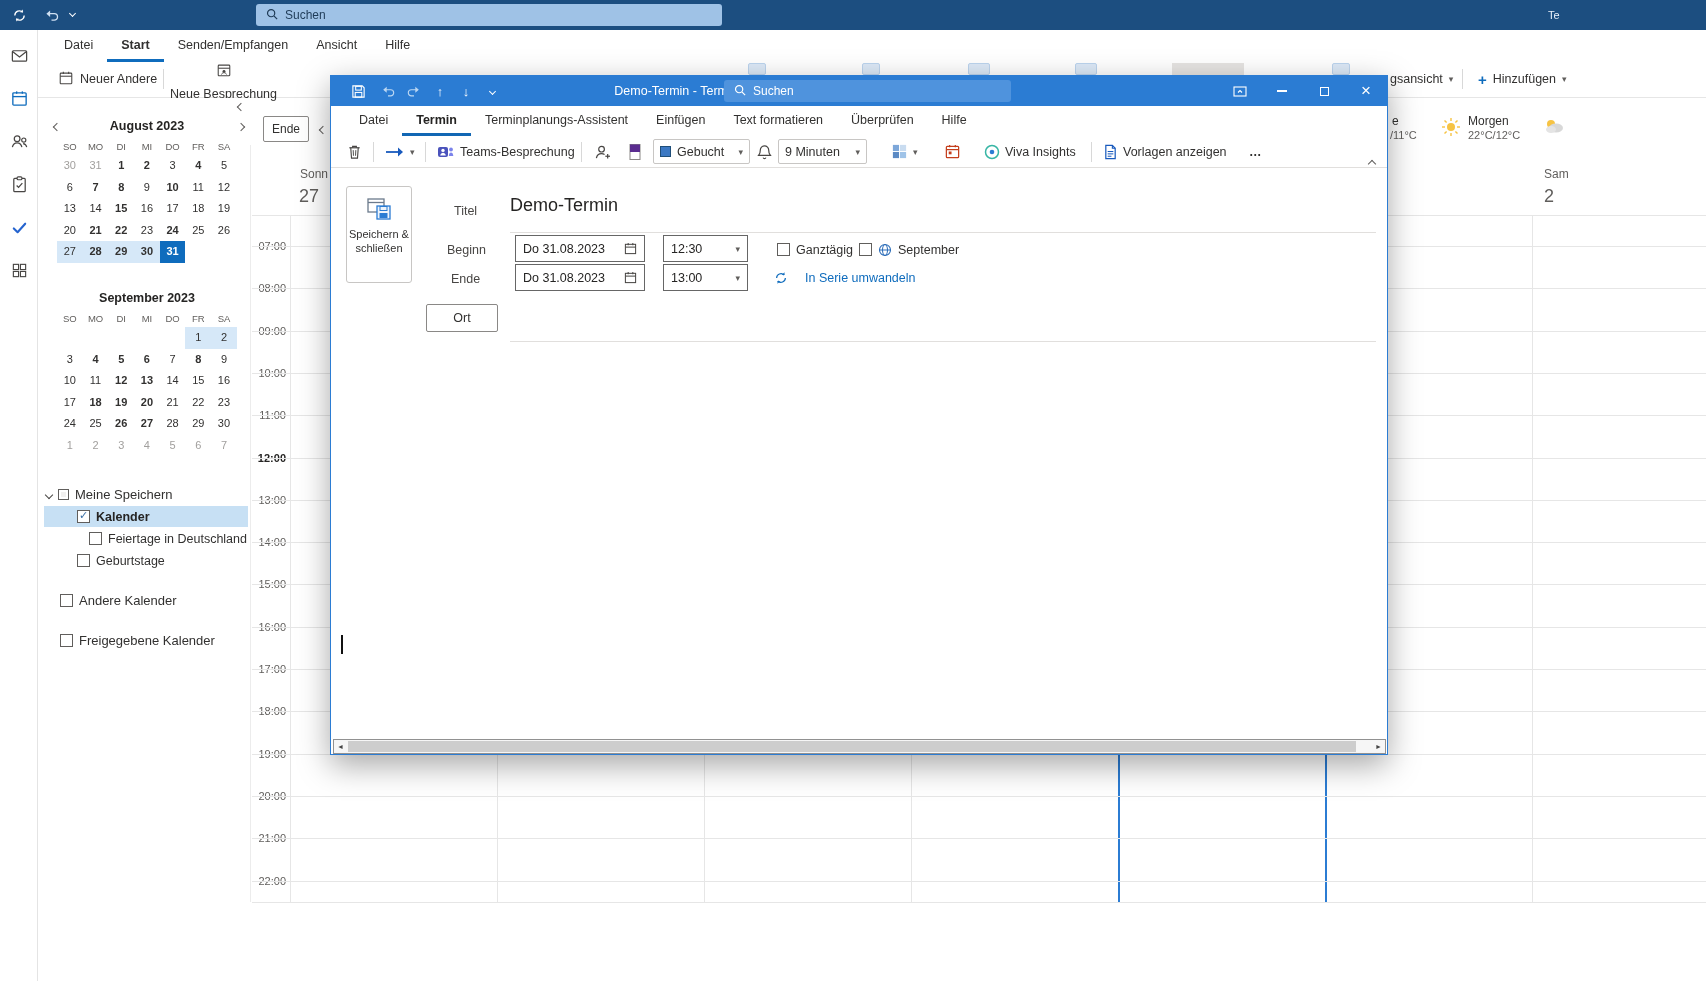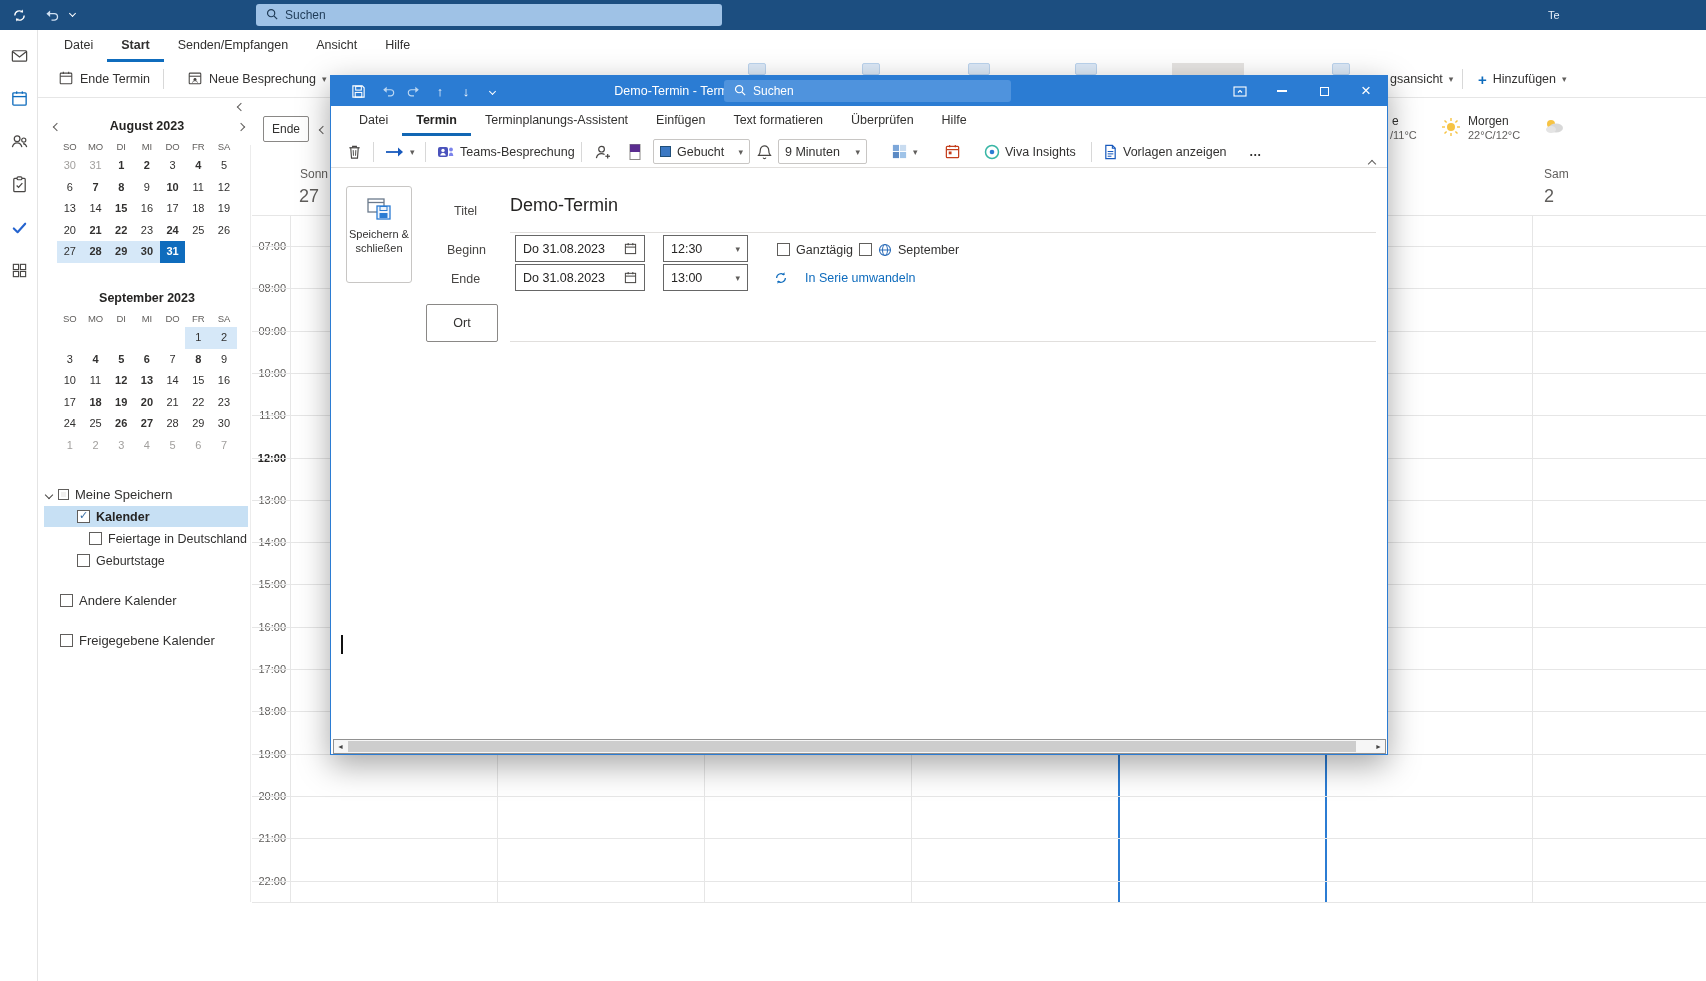--- a/index.html
+++ b/index.html
@@ -84,21 +84,21 @@
   .combo { border:1px solid #c8c6c4; border-radius:2px; height:25px; display:flex; align-items:center; padding:0 6px; gap:6px; background:#fff; }
   .tri { font-size:9px; color:#605e5c; }
 
   .sc-btn { position:absolute; left:15px; top:110px; width:66px; height:97px; border:1px solid #c8c6c4; border-radius:3px; background:#fff; display:flex; flex-direction:column; align-items:center; padding-top:10px; gap:6px; cursor:pointer; }
   .sc-label { font-size:11px; text-align:center; line-height:14px; width:60px; color:#323130; }
   .fld-label { position:absolute; font-size:12.5px; color:#484644; }
   .title-value { position:absolute; left:179px; top:119px; font-size:18px; color:#252423; }
   .rule { position:absolute; height:1px; background:#e1dfdd; }
   .inp { position:absolute; height:27px; border:1px solid #666; background:#fff; display:flex; align-items:center; padding:0 7px; font-size:12.5px; color:#252423; justify-content:space-between; cursor:text; }
   .link { position:absolute; color:#0f6cbd; font-size:12.5px; cursor:pointer; display:flex; align-items:center; gap:17px; }
-  .ort-btn { position:absolute; left:95px; top:228px; width:72px; height:38px; border:1px solid #8a8886; border-radius:2px; background:#fff; display:flex; align-items:center; justify-content:center; font-size:12.5px; cursor:pointer; }
+  .ort-btn { position:absolute; left:95px; top:228px; width:72px; height:28px; border:1px solid #8a8886; border-radius:2px; background:#fff; display:flex; align-items:center; justify-content:center; font-size:12.5px; cursor:pointer; }
   .caret { position:absolute; left:10px; top:284px; width:1.5px; height:19px; background:#111; }
   .d-scroll { position:absolute; left:2px; top:663px; width:1053px; height:15px; background:#f6f6f6; border:1px solid #919191; }
   .scroll-arrow { position:absolute; top:0; width:13px; height:13px; display:flex; align-items:center; justify-content:center; font-size:7px; color:#444; cursor:pointer; }
   .scroll-thumb { position:absolute; left:14px; top:1px; width:1008px; height:11px; background:#cdcdcd; cursor:grab; }
 </style>
 </head>
 <body>
 
 <div class="screen">
 
@@ -183,24 +183,24 @@
   </div>
 
   <div class="ab ribbon-bar">
     <div class="rb-item" style="left:20px;">
       <span><svg width="16" height="16" viewBox="0 0 18 18">
             <rect x="2.5" y="3.5" width="13" height="12" rx="1" fill="none" stroke="#484644" stroke-width="1.2"></rect>
             <line x1="2.5" y1="7" x2="15.5" y2="7" stroke="#484644" stroke-width="1.2"></line>
             <line x1="6" y1="2" x2="6" y2="4.5" stroke="#484644" stroke-width="1.2"></line>
             <line x1="12" y1="2" x2="12" y2="4.5" stroke="#484644" stroke-width="1.2"></line>
           </svg></span>
-      <span>Ende Termin</span>
+      <span>Neuer Andere</span>
     </div>
     <div class="v-sep" style="left:125px;"></div>
-    <div class="rb-item" style="left:149px;">
+    <div class="rb-item" style="left:132px;flex-direction:column;">
       <span><svg width="16" height="16" viewBox="0 0 18 18">
             <rect x="2.5" y="3.5" width="13" height="12" rx="1" fill="none" stroke="#484644" stroke-width="1.2"></rect>
             <line x1="2.5" y1="7" x2="15.5" y2="7" stroke="#484644" stroke-width="1.2"></line>
             <circle cx="9" cy="10.5" r="1.6" fill="#484644"></circle>
             <path d="M6.2 14c.4-1.3 1.5-2 2.8-2s2.4.7 2.8 2" fill="none" stroke="#484644" stroke-width="1.1"></path>
           </svg></span>
       <span>Neue Besprechung</span>
       <span class="tri">▾</span>
     </div>
 

